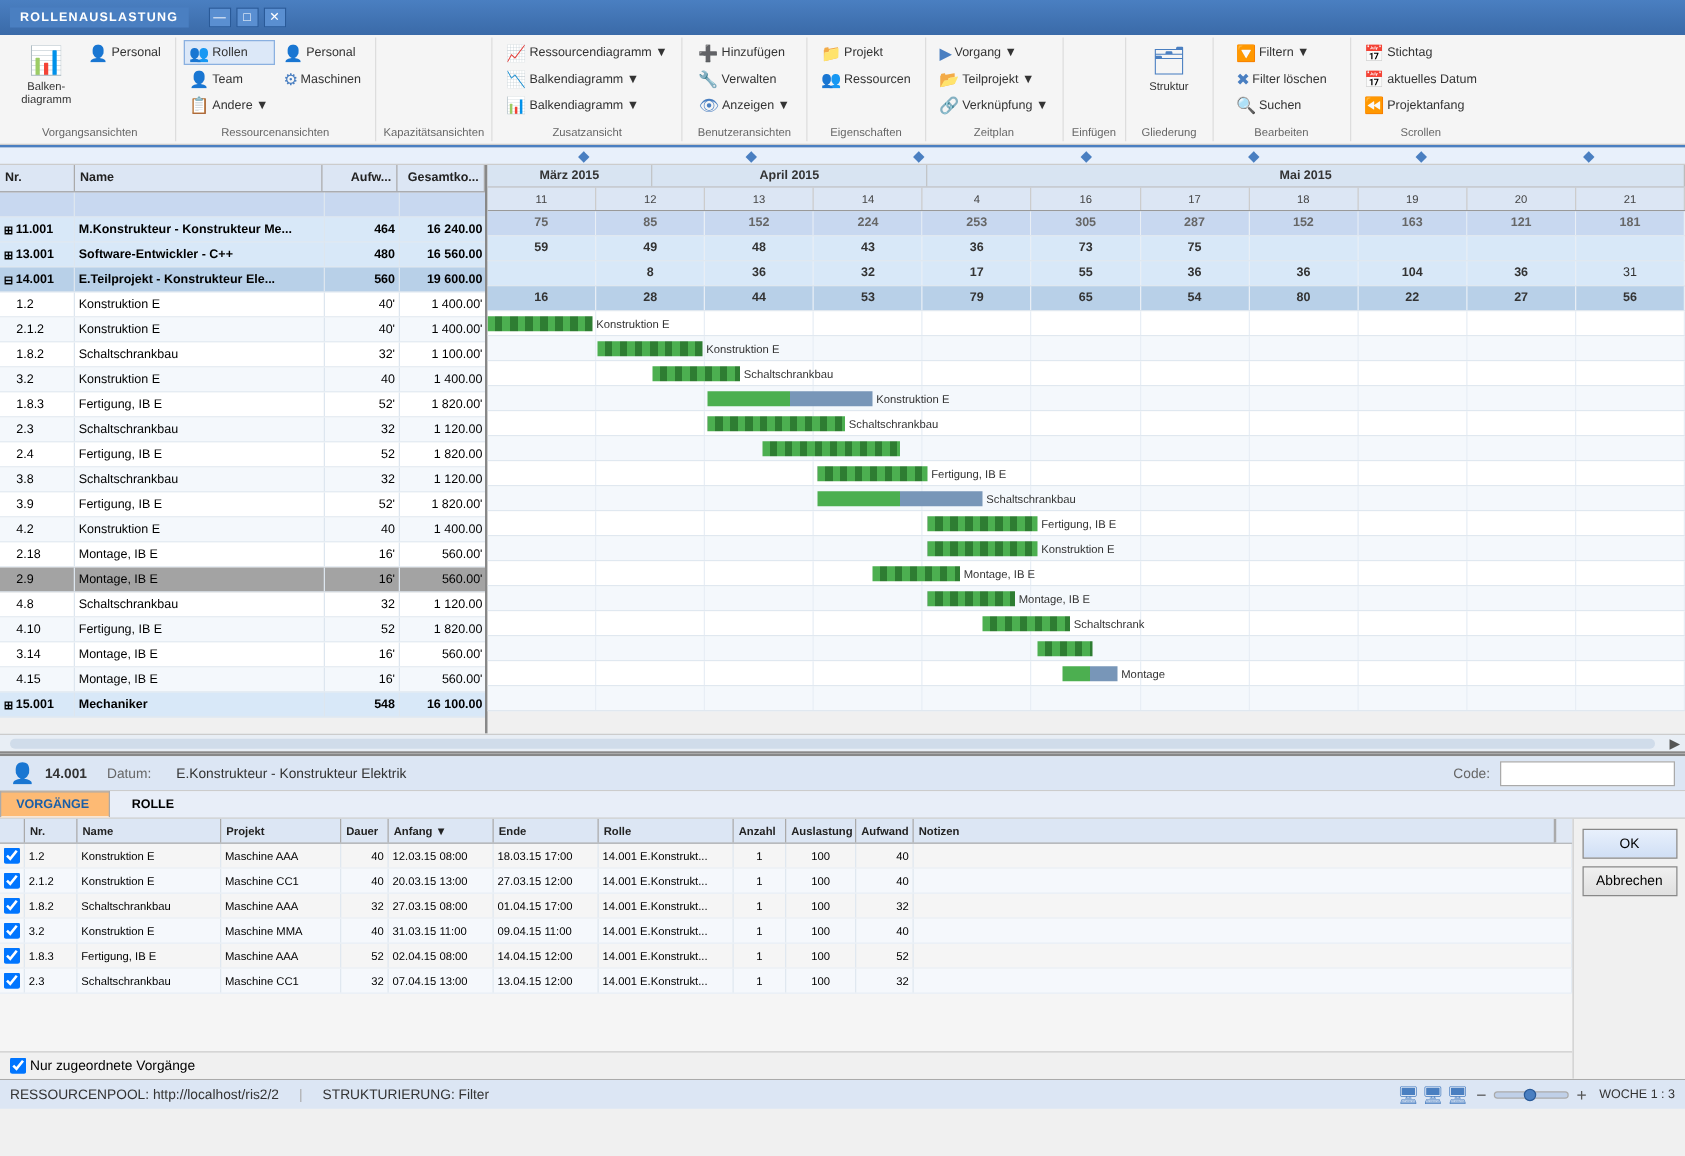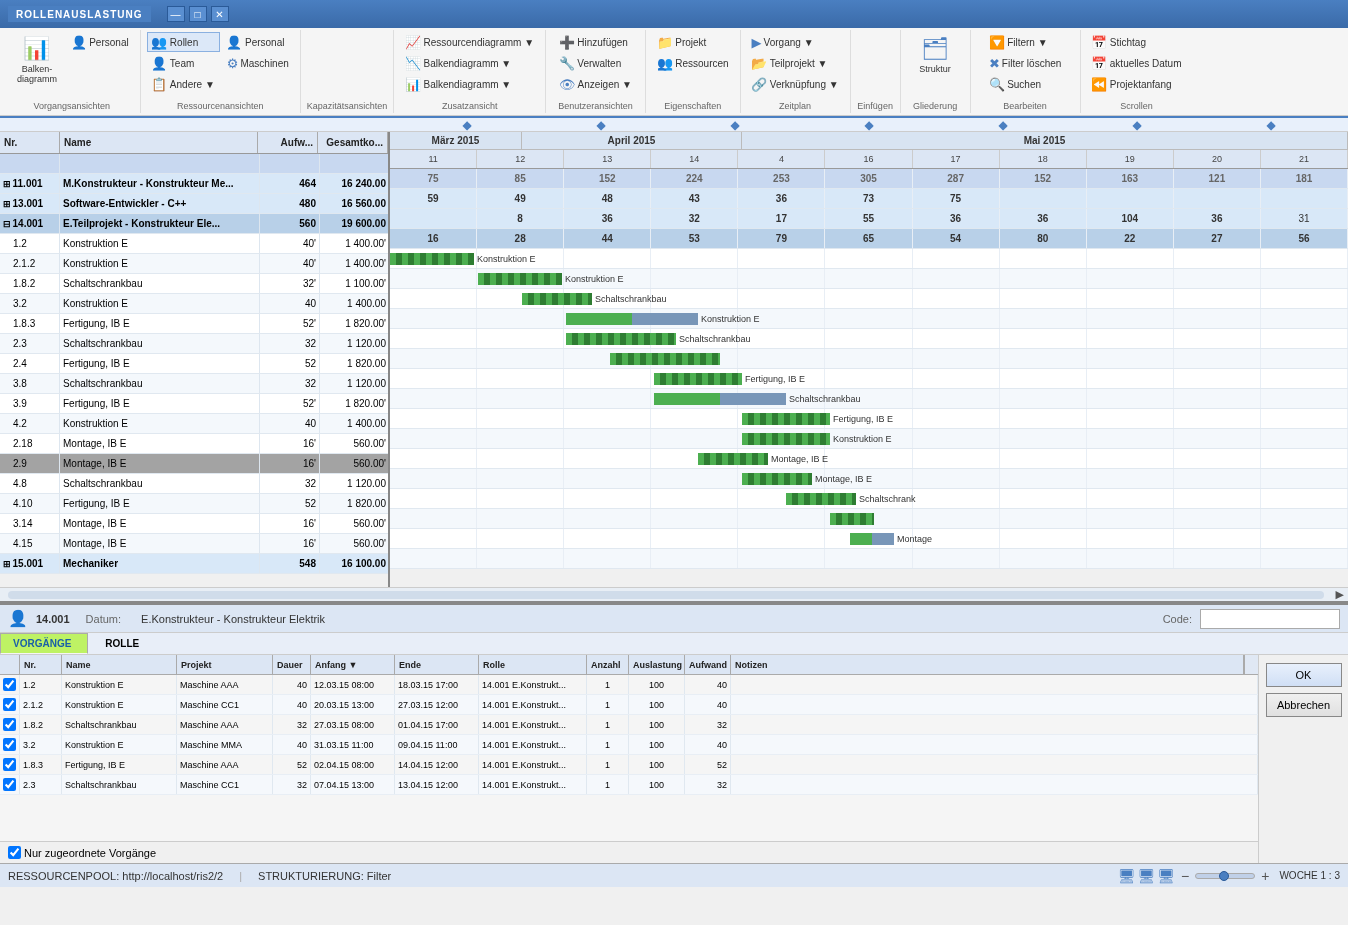--- a/index.html
+++ b/index.html
@@ -302,21 +302,21 @@
     }
     .detail-tab {
       padding: 4px 16px;
       cursor: pointer;
       font-size: 10px;
       font-weight: bold;
       border: 1px solid transparent;
       border-bottom: none;
     }
     .detail-tab.active {
-      background: #bef264;
+      background: #fdba74;
       border-color: #aaa;
       border-bottom: 1px solid #f5f5f5;
       color: #1a5fa8;
       padding-left: 12px;
     }
 
     .detail-content {
       display: flex;
       flex: 1;
       overflow: hidden;

